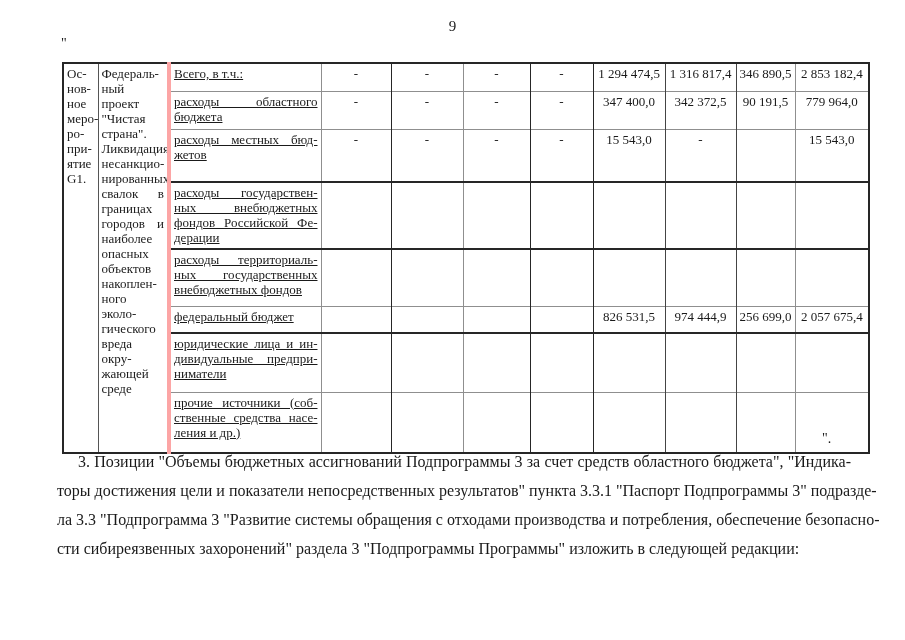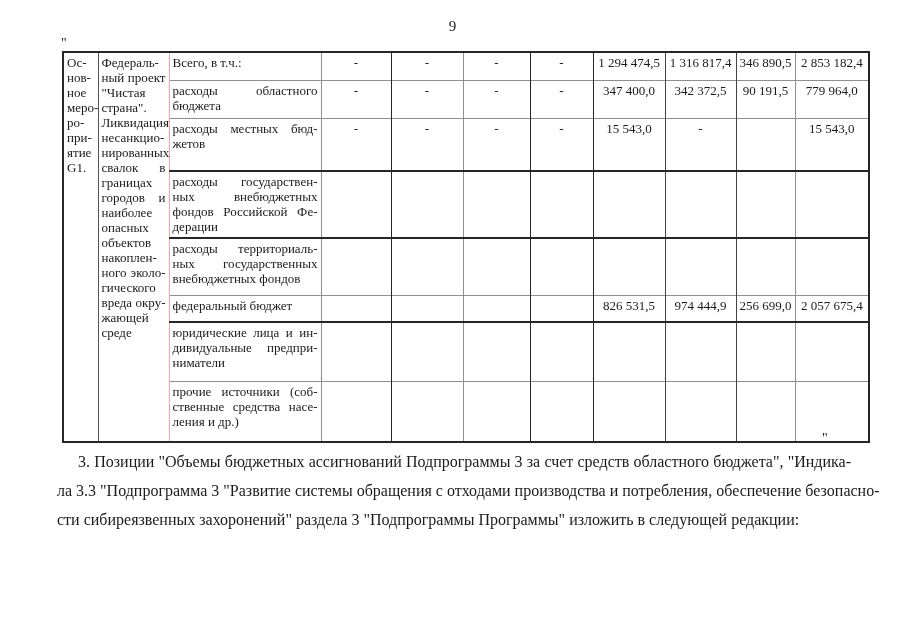--- a/index.html
+++ b/index.html
@@ -13,35 +13,35 @@
     width:905px;height:640px;background:var(--background);
     font-family:"Liberation Serif","DejaVu Serif",serif;
     color:var(--text);
   }
   .page{position:relative;width:905px;height:640px;background:var(--background);overflow:hidden;}
   .page-number{position:absolute;top:18px;left:0;width:905px;text-align:center;font-size:15px;}
   .open-quote{position:absolute;left:61px;top:36px;font-size:14px;}
   .close-quote{position:absolute;left:822px;top:431px;font-size:14px;}
 
   table.budget-table{
-    position:absolute;left:62px;top:51px;width:806px;
+    position:absolute;left:62px;top:62px;width:806px;
     border-collapse:collapse;table-layout:fixed;
     border:2px solid var(--border-dark);
   }
   table.budget-table td{
     border-top:1px solid var(--border-gray);
     vertical-align:top;
     font-size:13px;line-height:15px;
     padding:2px 3px;
     overflow:hidden;
   }
   tr.dark td{border-top:2px solid var(--border-dark);}
   td.c0{text-align:justify;padding:2px 1px 2px 2px;}
   td.c1{text-align:justify;border-left:1px solid #555;padding:2px 2px;}
-  td.cl{text-align:justify;border-left:1px solid #fca5a5;padding:2px 4px;}
+  td.cl{text-align:justify;border-left:4px solid #fca5a5;padding:2px 4px;text-decoration:underline;}
   td.m1{border-left:1px solid var(--border-gray);}
   td.m2{border-left:1px solid var(--border-dark);}
   td.m3{border-left:1px solid var(--border-gray);}
   td.m4{border-left:1px solid var(--border-dark);}
   td.n1{border-left:1px solid var(--border-dark);}
   td.n2{border-left:1px solid #444;}
   td.n3{border-left:1px solid #444;}
   td.n4{border-left:1px solid var(--border-gray);}
   td.mid,td.num{text-align:center;padding:5px 1px 2px 1px;}
 
@@ -166,17 +166,18 @@
         <td class="num n3"></td>
         <td class="num n4"></td>
       </tr>
     </tbody>
   </table>
 
   <div class="close-quote">".</div>
 
   <div class="paragraph">
     <div class="para-line indent">3. Позиции "Объемы бюджетных ассигнований Подпрограммы 3 за счет средств областного бюджета", "Индика-</div>
+    <div class="para-line">торы достижения цели и показатели непосредственных результатов" пункта 3.3.1 "Паспорт Подпрограммы 3" подразде-</div>
     <div class="para-line">ла 3.3 "Подпрограмма 3 "Развитие системы обращения с отходами производства и потребления, обеспечение безопасно-</div>
     <div class="para-line last">сти сибиреязвенных захоронений" раздела 3 "Подпрограммы Программы" изложить в следующей редакции:</div>
   </div>
 
 </div>
 
 </body></html>

